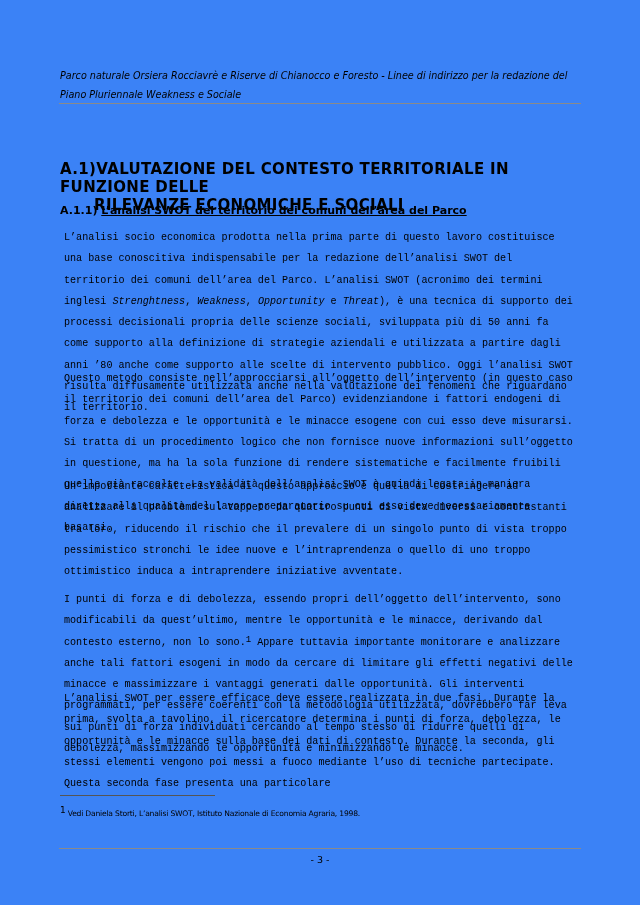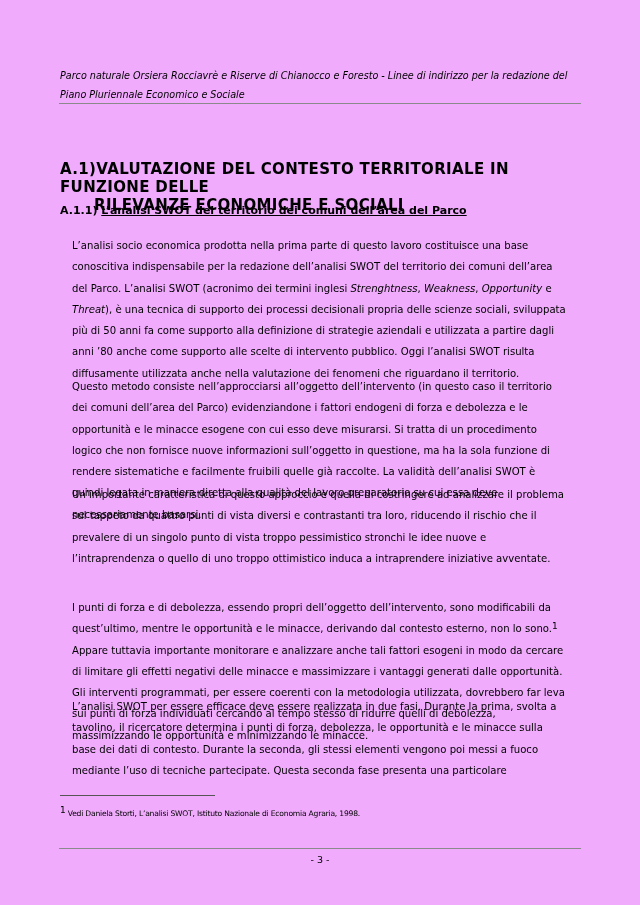--- a/index.html
+++ b/index.html
@@ -1,45 +1,45 @@
 <!DOCTYPE html>
 <html><head>
   <meta charset="utf-8">
   <style>
     html, body { margin: 0; padding: 0; background: #ffffff; }
     body { width: 640px; height: 905px; position: relative; overflow: hidden; font-family: "DejaVu Sans", sans-serif; color: #000; }
-    .page { position: absolute; left: 0; top: 0; width: 640px; height: 905px; background: #f0abfc; }
+    .page { position: absolute; left: 0; top: 0; width: 640px; height: 905px; background: #3b82f6; }
     .header { position: absolute; left: 60px; top: 66px; width: 520px; font-size: 9.6px; font-style: italic; line-height: 19px; color: #000; }
     .header-rule { position: absolute; left: 59px; top: 103px; width: 522px; height: 1px; background: #8a8a8a; }
     .h1 { position: absolute; left: 60px; top: 160px; width: 540px; font-size: 15px; font-weight: bold; line-height: 18px; letter-spacing: 0.35px; }
     .h1 .num { display: inline; }
     .h1 .line2 { display: block; padding-left: 34px; }
     .h2 { position: absolute; left: 60px; top: 203px; font-size: 11px; font-weight: bold; line-height: 15px; }
     .h2 .t { text-decoration: underline; }
     .body-text { position: absolute; left: 60px; width: 521px; font-size: 10.1px; line-height: 21.3px; }
-    .body-text p { margin: 12px; }
+    .body-text p { margin: 4px; font-family: Liberation Mono, monospace; }
     .p1 { top: 223px; }
     .p2 { top: 364px; }
     .p3 { top: 472px; }
     .p4 { top: 585px; }
     .p5 { top: 684px; }
     .fn-rule { position: absolute; left: 60px; top: 795px; width: 155px; height: 1px; background: #555; }
     .footnote { position: absolute; left: 60px; top: 808px; font-size: 7.6px; line-height: 12px; letter-spacing: -0.2px; }
     .footnote sup, .fnref { font-size: 9px; vertical-align: 3px; line-height: 0; }
     .footer-rule { position: absolute; left: 59px; top: 848px; width: 522px; height: 1px; background: #8a8a8a; }
     .page-num { position: absolute; left: 0; top: 854px; width: 640px; text-align: center; font-size: 9.5px; }
   </style>
 </head>
 <body>
 
 <div class="page">
 
   <div class="header">
     <div>Parco naturale Orsiera Rocciavrè e Riserve di Chianocco e Foresto - Linee di indirizzo per la redazione del</div>
-    <div>Piano Pluriennale Economico e Sociale</div>
+    <div>Piano Pluriennale Weakness e Sociale</div>
   </div>
   <div class="header-rule"></div>
 
   <div class="h1">
     <span class="num">A.1)</span><span>VALUTAZIONE DEL CONTESTO TERRITORIALE IN FUNZIONE DELLE</span>
     <span class="line2">RILEVANZE ECONOMICHE E SOCIALI</span>
   </div>
 
   <div class="h2">
     <span>A.1.1) </span><span class="t">L’analisi SWOT del territorio dei comuni dell’area del Parco</span>

